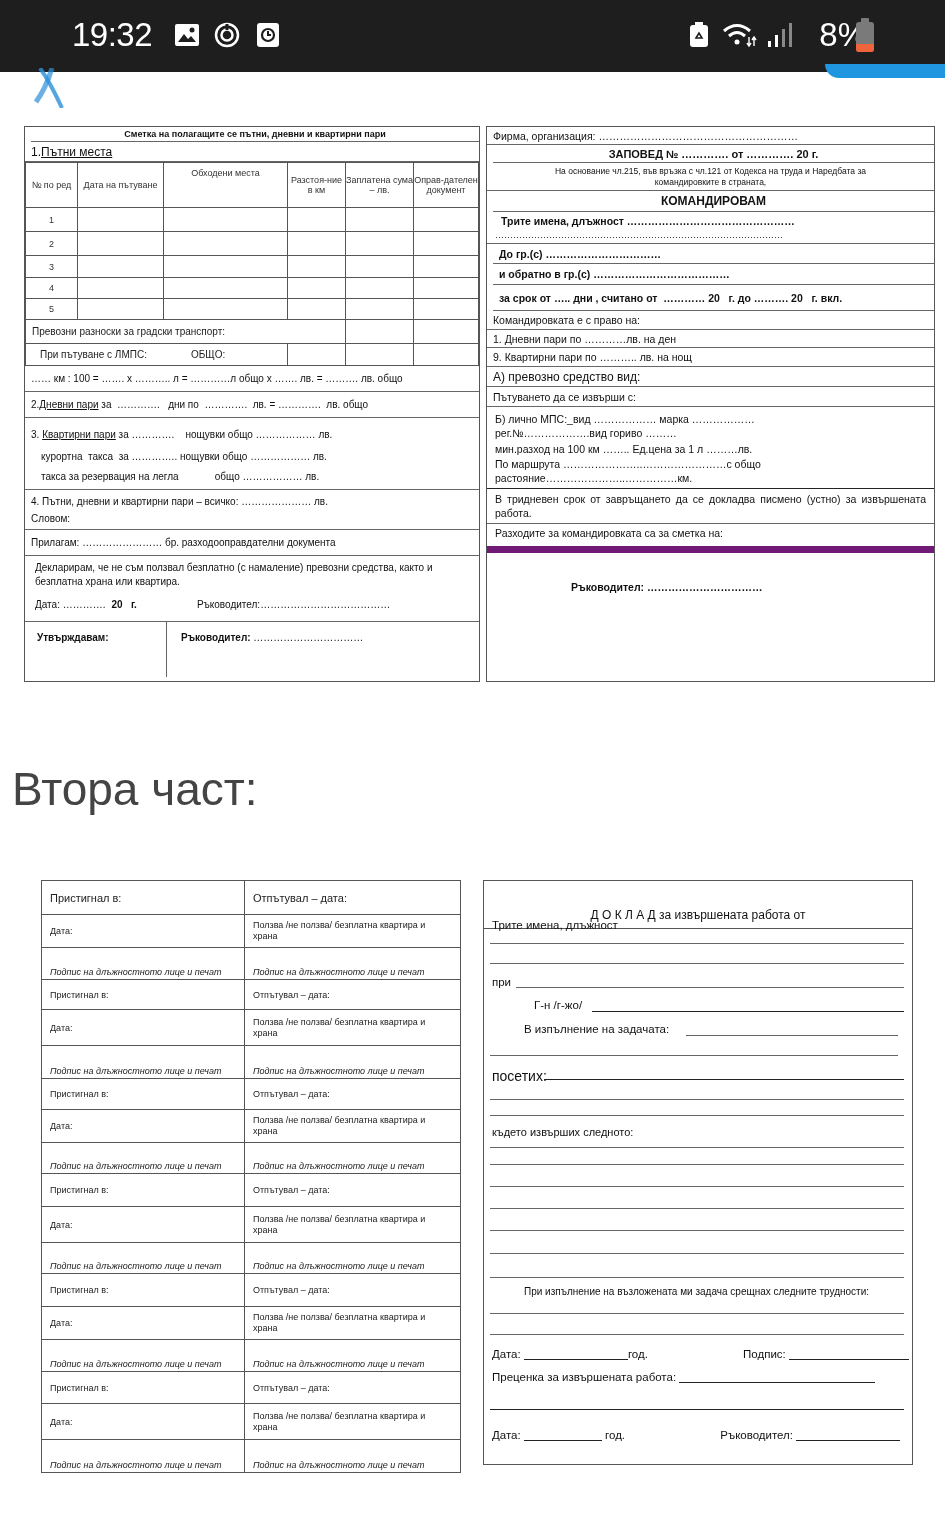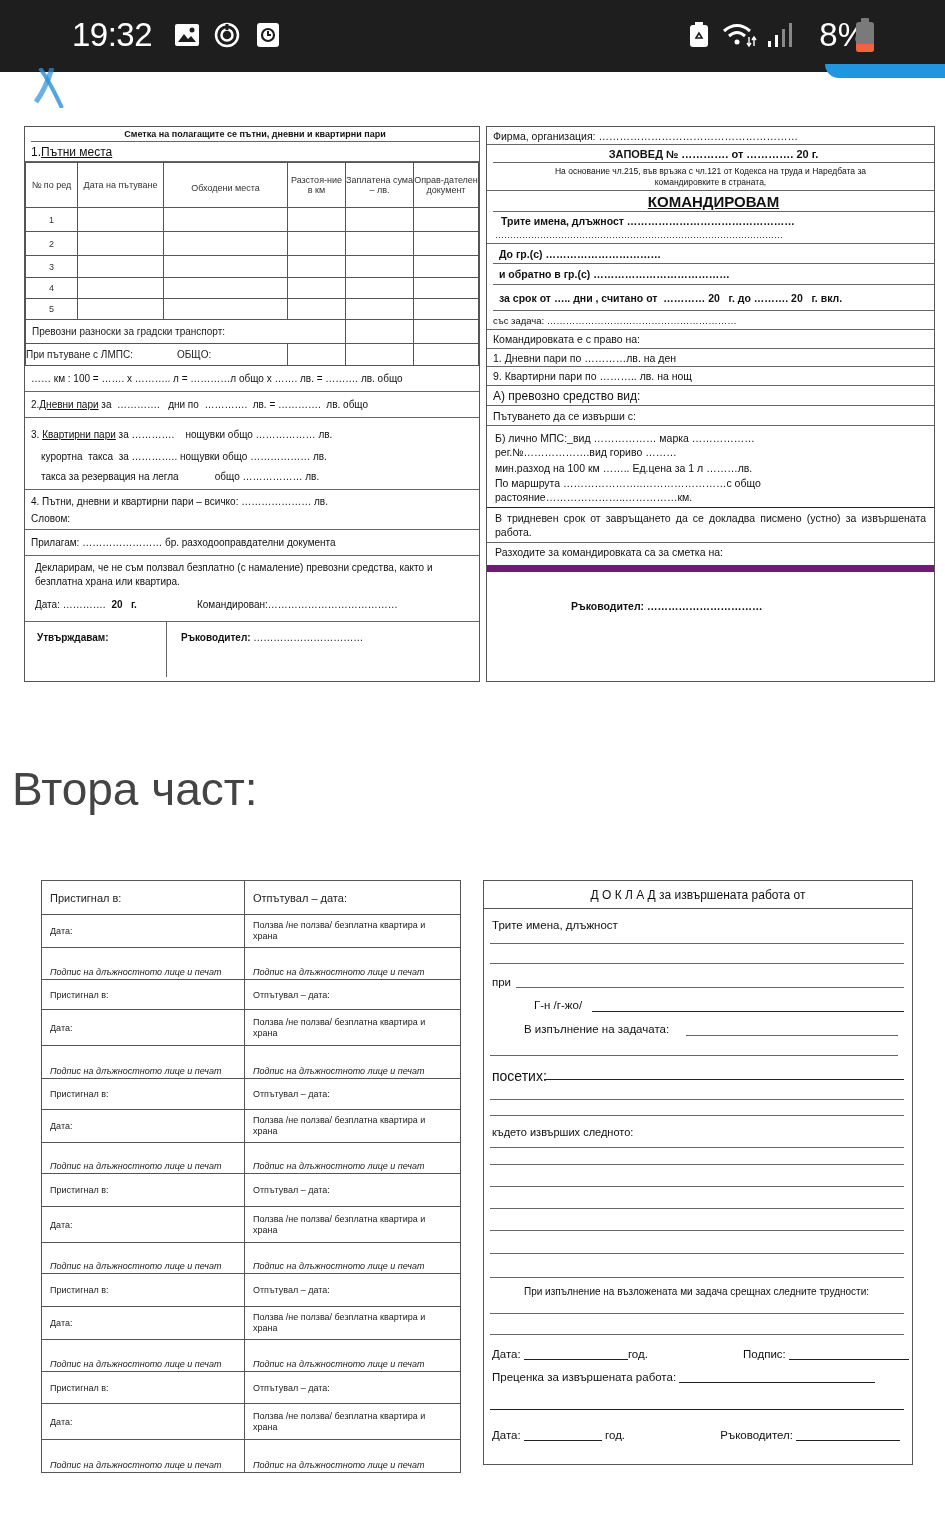--- a/index.html
+++ b/index.html
@@ -101,21 +101,21 @@
   <div class="row center bold" style="height:15px; font-size:9px;">Сметка на полагащите се пътни, дневни и квартирни пари</div>
   <div class="row" style="height:20px; font-size:12px;">
     <span>1. </span>
       <span class="u">Пътни места</span>
   </div>
   <table class="trav">
     <tbody>
         <tr style="height:45px">
       <th style="width:52px">№ по ред</th>
       <th style="width:86px">Дата на пътуване</th>
-      <th style="width:124px; vertical-align:top; padding-top:20px">Обходени места</th>
+      <th style="width:124px; vertical-align:top; padding-top:5px">Обходени места</th>
       <th style="width:58px">Разстоя-ние в км</th>
       <th style="width:68px">Заплатена сума – лв.</th>
       <th>Оправ-дателен документ</th>
     </tr>
     <tr style="height:24px">
           <td>1</td>
           <td></td>
           <td></td>
           <td></td>
           <td></td>
@@ -152,21 +152,21 @@
           <td></td>
           <td></td>
           <td></td>
         </tr>
     <tr style="height:24px">
           <td colspan="4" style="text-align:left; padding-left:6px; font-size:10px; color:#222">Превозни разноски за градски транспорт:</td>
           <td></td>
           <td></td>
         </tr>
     <tr style="height:22px">
-          <td colspan="3" style="text-align:left; padding-left:0; font-size:10px; color:#222"><span>При пътуване с ЛМПС:</span><span style="margin-left:44px">ОБЩО:</span></td>
+          <td colspan="3" style="text-align:left; padding-left:14px; font-size:10px; color:#222"><span>При пътуване с ЛМПС:</span><span style="margin-left:44px">ОБЩО:</span></td>
           <td></td>
           <td></td>
           <td></td>
         </tr>
   </tbody>
     </table>
   <div class="row" style="height:26px; font-size:10px;">…… км : 100 = ……. х ……….. л = …………л общо х ……. лв. = ………. лв. общо</div>
   <div class="row" style="height:26px; font-size:10px;">
     <span>2. </span>
       <span class="u">Дневни пари</span>
@@ -180,42 +180,41 @@
   <div style="border-bottom:1px solid #666; padding:3px 6px; font-size:10px; line-height:17px; height:40px;">
     <div>4. Пътни, дневни и квартирни пари – всичко: ………………… лв.</div>
     <div>Словом:</div>
   </div>
   <div class="row" style="height:26px; font-size:10px;">Прилагам: …………………… бр. разходооправдателни документа</div>
   <div style="border-bottom:1px solid #666; padding:5px 10px; font-size:10px; height:66px;">
     <div style="line-height:14px;">Декларирам, че не съм ползвал безплатно (с намаление) превозни средства, както и безплатна храна или квартира.</div>
     <div style="margin-top:10px; display:flex;">
       <span>Дата: …………. </span>
         <span class="bold" style="white-space:pre">20   г.</span>
-      <span style="margin-left:60px">Командирован:…………………………………</span>
+      <span style="margin-left:60px">Ръководител:…………………………………</span>
     </div>
   </div>
   <div style="display:flex; height:55px; font-size:10px;">
     <div class="bold" style="width:136px; border-right:1px solid #666; padding:10px 6px;">Утвърждавам:</div>
     <div style="padding:10px 8px;"><span class="bold">Ръководител:</span><span> ……………………………</span></div>
   </div>
 </div>
 
 <div class="doc" style="left:486px; top:126px; width:449px; height:556px; font-size:10.5px;">
   <div class="row" style="height:18px;">Фирма, организация: …………………………………………………</div>
   <div class="row center bold" style="height:18px; font-size:11px;">ЗАПОВЕД № …………. от …………. 20   г.</div>
   <div class="row center" style="height:28px; font-size:8.5px; line-height:11px; padding:0 40px;">На основание чл.215, във връзка с чл.121 от Кодекса на труда и Наредбата за командировките в страната,</div>
-  <div class="row center bold" style="height:21px; font-size:15px;text-decoration:underline;">КОМАНДИРОВАМ</div>
+  <div class="row center bold" style="height:21px; font-size:12px;">КОМАНДИРОВАМ</div>
   <div style="border-bottom:1px solid #666; padding:2px 8px; height:32px; line-height:14px;">
     <div class="bold">Трите имена, длъжност  …………………………………………</div>
     <div style="font-size:9px; overflow:hidden; white-space:nowrap">……………………………………………………………………………………</div>
   </div>
   <div class="row bold" style="height:20px;">До гр.(с) ……………………………</div>
   <div class="row bold" style="height:21px;">и обратно в гр.(с) …………………………………</div>
   <div class="row bold" style="height:26px; white-space:pre;">за срок от ….. дни , считано от  ………… 20   г. до ………. 20   г. вкл.</div>
-  <div class="row" style="height:19px; font-size:9.5px;">със задача: ……………………………………………………</div>
   <div class="row" style="height:19px;">Командировката е с право на:</div>
   <div class="row" style="height:18px;">1.  Дневни пари по …………лв. на ден</div>
   <div class="row" style="height:19px;">9.  Квартирни пари по ……….. лв. на нощ</div>
   <div class="row" style="height:20px; font-size:12px;">А) превозно средство вид:</div>
   <div class="row" style="height:20px;">Пътуването да се извърши с:</div>
   <div style="border-bottom:1.5px solid #222; padding:5px 8px; height:82px; line-height:15px;">
     <div>Б) лично МПС:_вид ……………… марка ………………</div>
     <div style="line-height:12px">рег.№……………….вид гориво ………</div>
     <div style="margin-top:3px">мин.разход на 100 км …….. Ед.цена за 1 л ………лв.</div>
     <div>По маршрута …………………..……………………с общо</div>
@@ -273,21 +272,21 @@
       <div class="gcell " style="height: 32px;">Пристигнал в:</div>
       <div class="gcell " style="height: 32px;">Отпътувал – дата:</div>
       <div class="gcell " style="height: 36px;">Дата:</div>
       <div class="gcell " style="height: 36px; line-height: 11px;">Ползва /не ползва/ безплатна квартира и храна</div>
       <div class="gcell sig" style="height: 32px; border-bottom: none;">Подпис на длъжностното лице и печат</div>
       <div class="gcell sig" style="height: 32px; border-bottom: none;">Подпис на длъжностното лице и печат</div>
     </div>
   </div>
 
 <div class="report">
-  <div style="height:28px; border-bottom:1px solid #555; text-align:center; line-height:28px;">Д О К Л А Д за извършената работа от</div>
+  <div style="height:28px; border-bottom:1px solid #555; text-align:center; line-height:28px;margin-top:20px;">Д О К Л А Д за извършената работа от</div>
   <span class="rtext" style="left:8px; top:38px;">Трите имена, длъжност</span>
   <div class="rline" style="top:62px;"></div>
   <div class="rline" style="top:82px;"></div>
   <span class="rtext" style="left:8px; top:95px;">при</span>
   <div class="rline" style="top:106px; left:32px;"></div>
   <span class="rtext" style="left:50px; top:118px;">Г-н /г-жо/</span>
   <div class="rline" style="top:130px; left:108px; border-color:#222;"></div>
   <span class="rtext" style="left:40px; top:142px;">В изпълнение на задачата:</span>
   <div class="rline" style="top:154px; left:202px; right:14px;"></div>
   <div class="rline" style="top:174px; right:14px;"></div>

